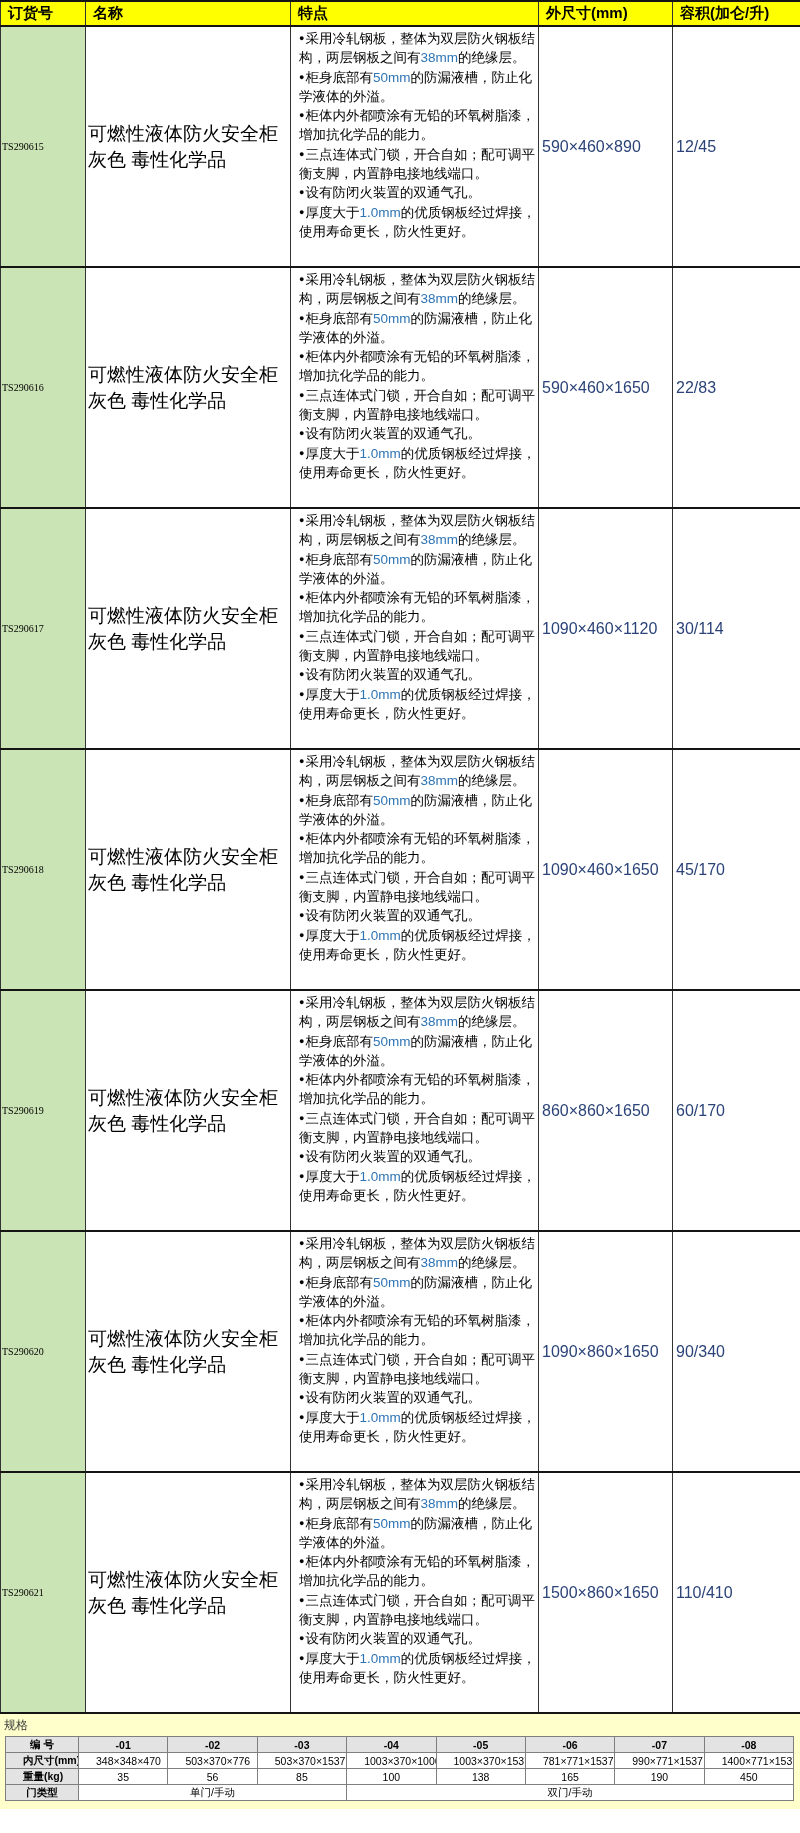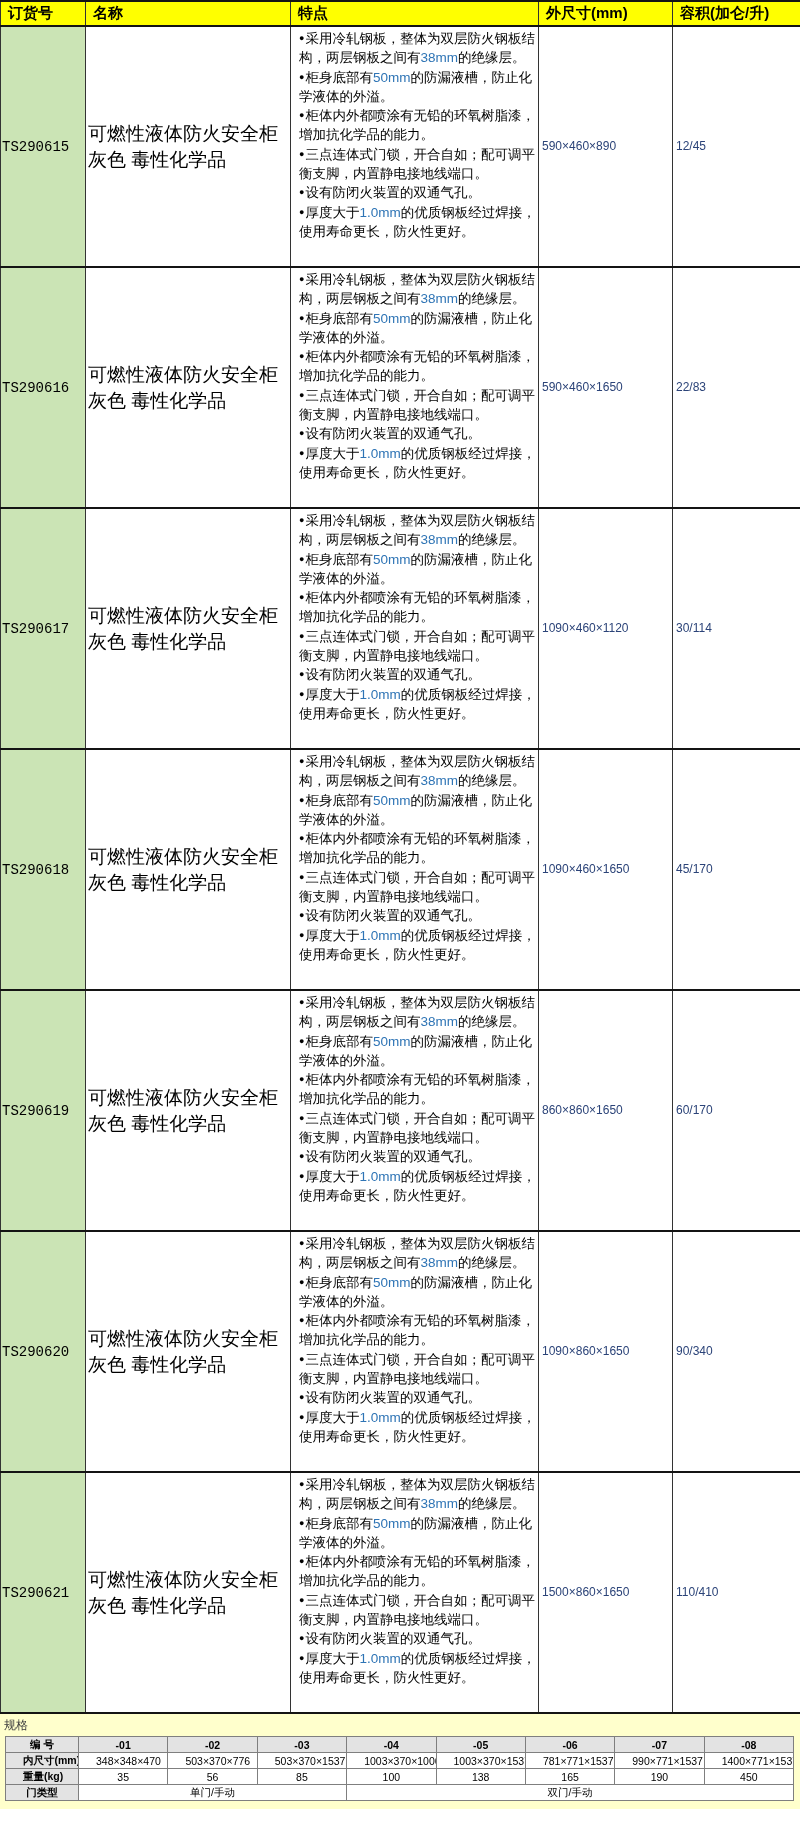--- a/index.html
+++ b/index.html
@@ -11,32 +11,32 @@
     border-left:1px solid #333;border-right:1px solid #333;
     border-top:2px solid #141414;border-bottom:2px solid #141414;
     overflow:hidden;
   }
   table.main th{
     background:#FFFF00;text-align:left;font-size:15px;font-weight:bold;
     padding:2px 7px;height:18px;white-space:nowrap;
   }
   table.main td{height:237px;}
   td.order{
-    background:#CBE4B5;font-family:Liberation Mono, monospace;
-    font-size:14px;vertical-align:middle;padding:0 1px;letter-spacing:0;
+    background:#CBE4B5;font-family:Liberation Serif, serif;
+    font-size:10px;vertical-align:middle;padding:0 1px;letter-spacing:0;
   }
   td.name{
     font-size:19px;vertical-align:middle;padding:0 2px;
     white-space:pre-line;line-height:1.35;
   }
   td.features{vertical-align:top;padding:2px 2px 0 8px;font-size:13.5px;line-height:1.43;}
   td.features .bullet{font-size:9px;position:relative;top:-2px;margin-right:1px;}
   td.features .hl{color:#2E74B5;}
   td.dims, td.cap{
-    vertical-align:middle;font-size:12px;color:#2B4378;
+    vertical-align:middle;font-size:16px;color:#2B4378;
     padding:0 2px 0 3px;word-break:break-all;line-height:1.25;
   }
 
   
   .spec{background:#FFFFCC;padding:2px 0 8px 0;}
   .spec-title{
     color:#404040;font-weight:normal;font-size:12px;padding:1px 0 2px 4px;
   }
   table.spec-table{
     margin-left:5px;width:789px;border-collapse:collapse;table-layout:fixed;

